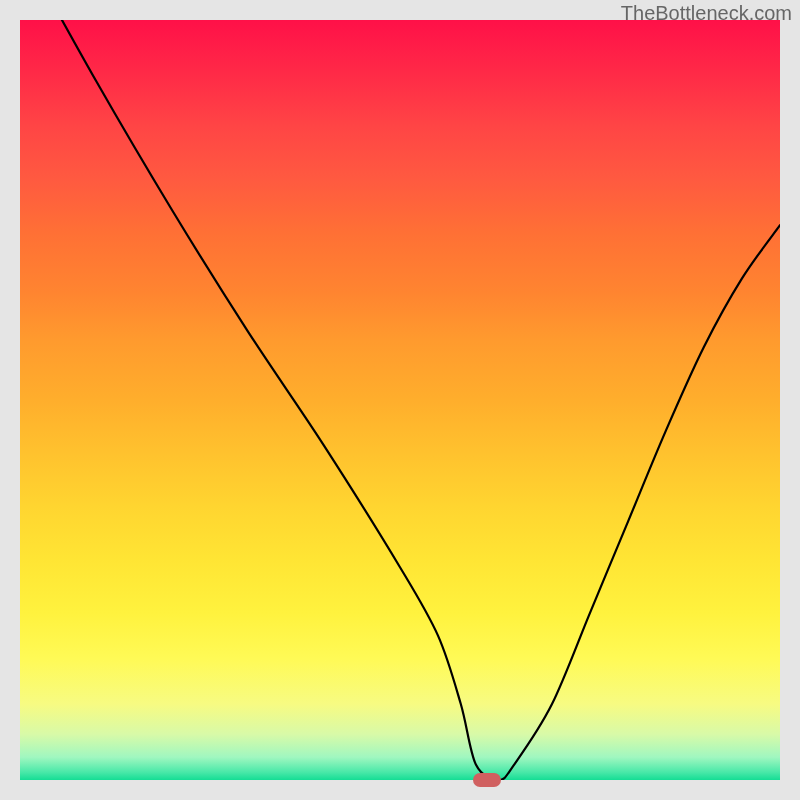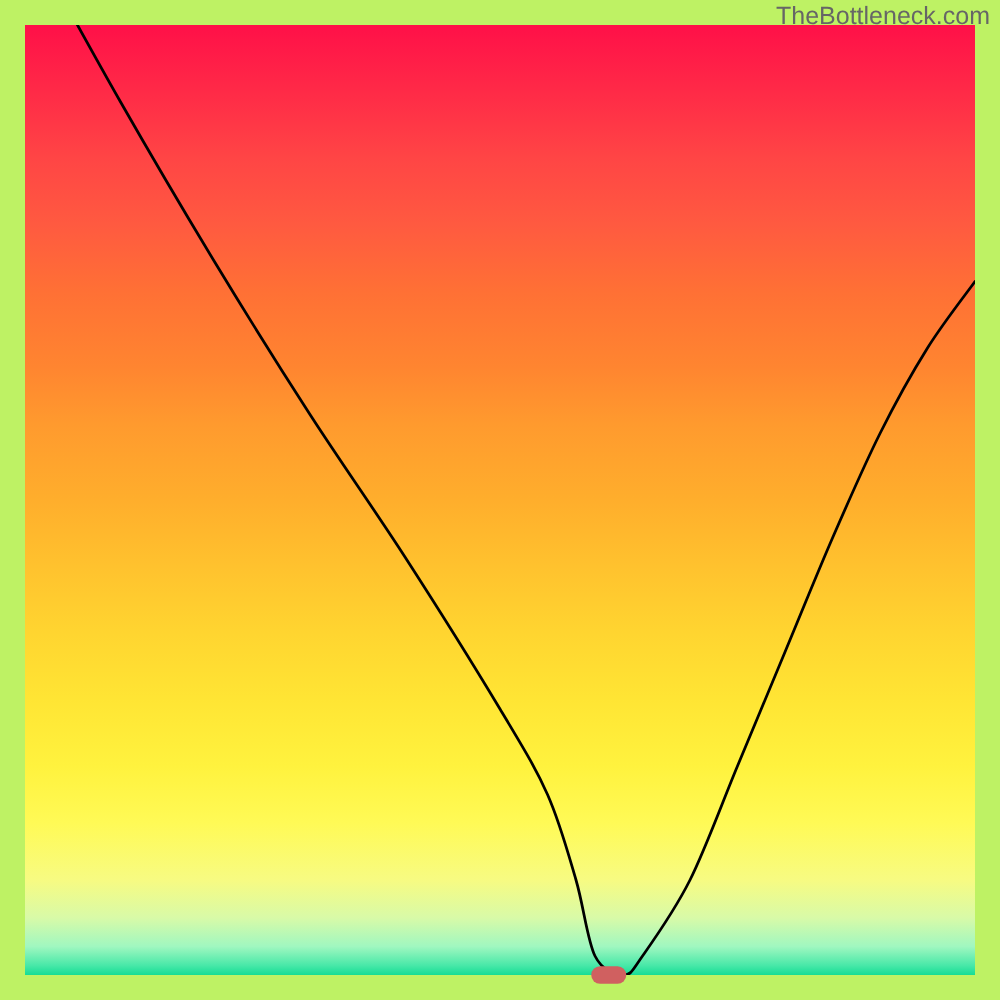--- a/index.html
+++ b/index.html
@@ -7,21 +7,21 @@
     padding: 0;
     width: 800px;
     height: 800px;
     background: #000;
     overflow: hidden;
   }
   .chart-container {
     position: relative;
     width: 800px;
     height: 800px;
-    background: #bef264;
+    background: #e5e5e5;
   }
   .plot-area {
     position: absolute;
     left: 20px;
     top: 20px;
     width: 760px;
     height: 760px;
     background: linear-gradient(to bottom,
       #ff1048 0%,
       #ff2a47 7%,

